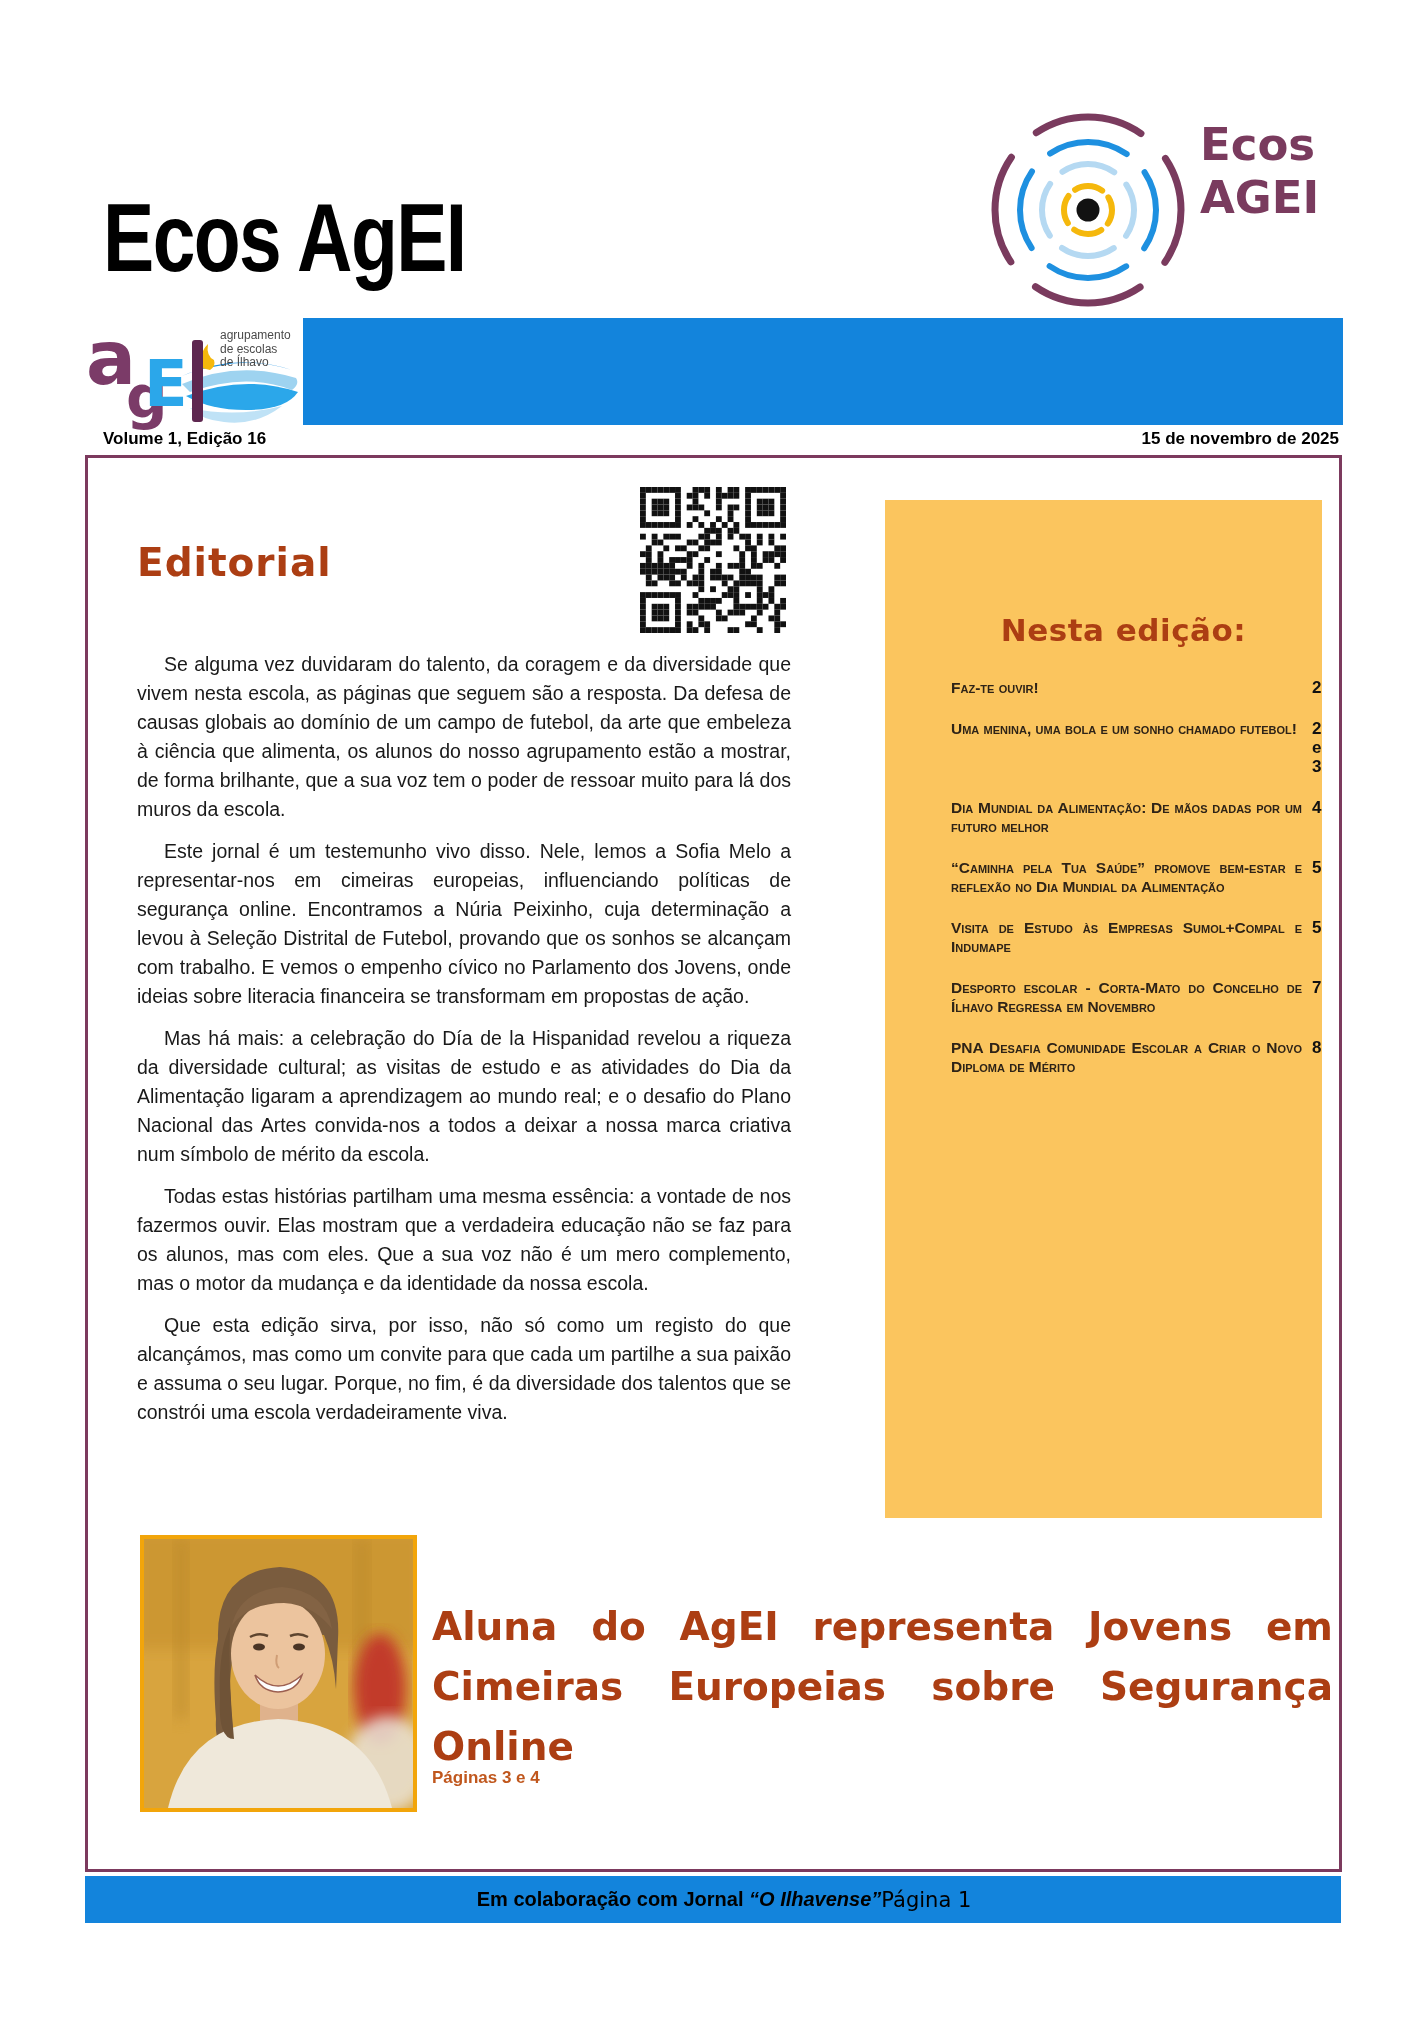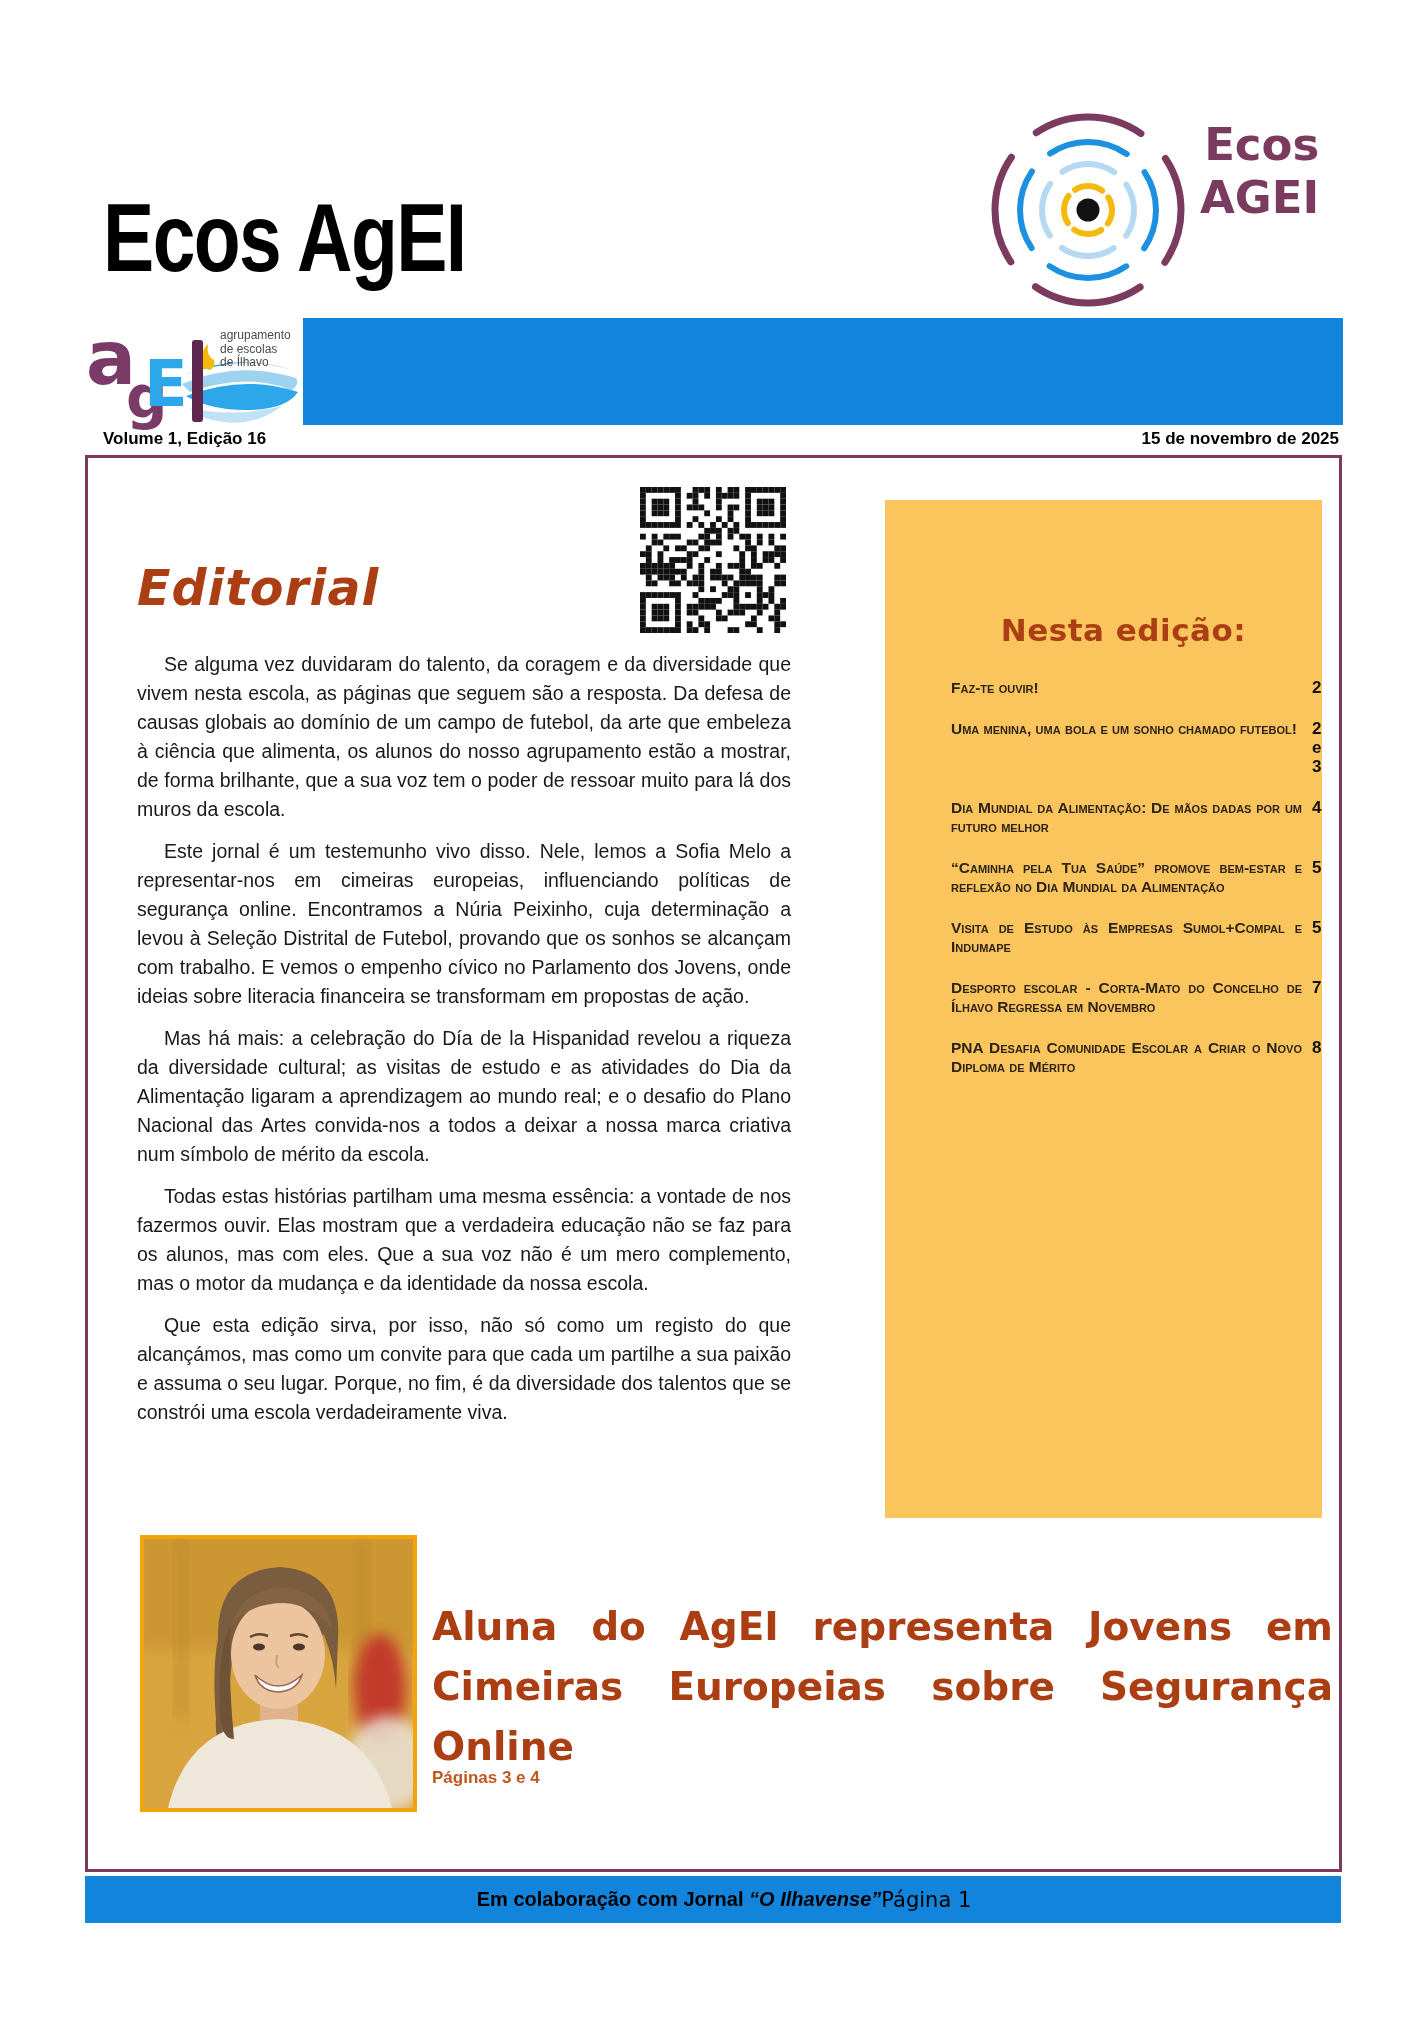--- a/index.html
+++ b/index.html
@@ -18,42 +18,42 @@
   }
   
   .mast-title{
     position:absolute;left:103px;top:190px;font-size:96px;font-weight:800;
     letter-spacing:-2px;color:#000;transform:scaleX(.80);transform-origin:left top;
     font-family:"Liberation Sans",sans-serif;white-space:nowrap;line-height:1;
   }
   .echo-logo{position:absolute;left:985px;top:92px;width:210px;height:240px;}
   .echo-logo-text{
     position:absolute;left:1200px;top:118px;color:var(--maroon);
-    font-weight:700;font-size:45px;line-height:53px;font-family:"DejaVu Sans",sans-serif;text-align:right;
+    font-weight:700;font-size:45px;line-height:53px;font-family:"DejaVu Sans",sans-serif;
   }
   .school-logo{position:absolute;left:86px;top:314px;width:220px;height:120px;}
   .school-org{
     position:absolute;left:220px;top:329px;width:78px;text-align:left;
     font-size:12px;line-height:13.5px;color:#4a4a4a;font-family:"Liberation Sans",sans-serif;
   }
   .header-bar{position:absolute;left:303px;top:318px;width:1040px;height:107px;background:var(--blue);}
   .issue-row{
     position:absolute;left:85px;top:429px;width:1256px;display:flex;justify-content:space-between;
     font-weight:700;font-size:17px;color:#000;gap:24px;
   }
   .issue-row .vol{margin-left:18px;}
   .issue-row .date{margin-right:2px;}
   
   .main-box{
     position:absolute;left:85px;top:455px;width:1257px;height:1417px;
     border:3px solid #7c3a5e;background:#fff;
   }
   .editorial-h{
-    position:absolute;left:137px;top:560px;color:var(--rust);font-weight:800;
-    font-size:49px;letter-spacing:1px;font-family:"DejaVu Sans",sans-serif;font-style:italic;
+    position:absolute;left:137px;top:540px;color:var(--rust);font-weight:800;
+    font-size:39px;letter-spacing:1px;font-family:"DejaVu Sans",sans-serif;
   }
   .qr{position:absolute;left:640px;top:487px;width:146px;height:146px;}
   .body-col{
     position:absolute;left:137px;top:650px;width:654px;
     font-size:19.5px;line-height:29px;text-align:justify;color:var(--ink);
   }
   .body-col p{text-indent:27px;margin:0 0 13px 0;}
   
   .sidebar{
     position:absolute;left:885px;top:500px;width:437px;height:1018px;background:var(--orange);padding-left:40px;

